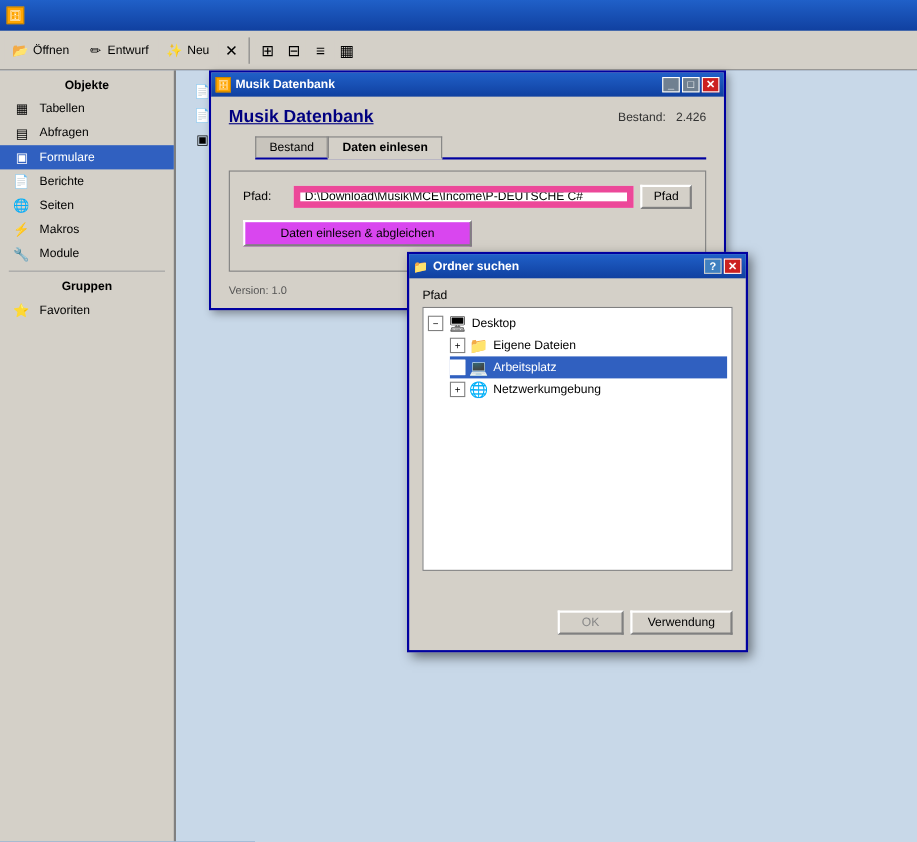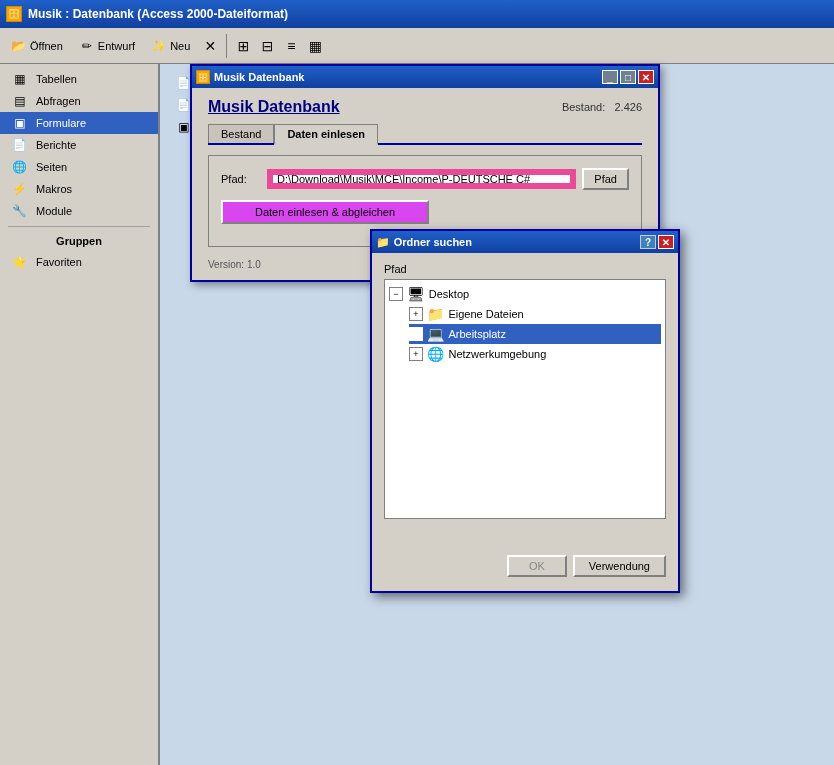--- a/index.html
+++ b/index.html
@@ -181,20 +181,21 @@
     .inner-header-title {
       font-size: 16px; font-weight: bold;
       color: #000080;
       text-decoration: underline;
     }
     .inner-header-info { font-size: 11px; color: #333; }
     .tabs-row {
       display: flex; gap: 0;
       border-bottom: 2px solid #0000a0;
       margin-bottom: 10px;
+      margin-left: 24px;
     }
     .tab {
       padding: 3px 12px;
       background: #c8c4bc;
       border: 1px solid #808080;
       border-bottom: none;
       cursor: pointer;
       font-size: 11px;
     }
     .tab.active {
@@ -320,21 +321,20 @@
     .folder-btn.disabled {
       color: #888;
       cursor: default;
     }
   </style>
 </head>
 <body>
 
 <div class="title-bar">
   <div class="title-bar-icon">🗄</div>
-  <span class="title-bar-text">Musik : Datenbank (Access 2000-Dateiformat)</span>
 </div>
 
 <div class="toolbar">
   <button class="toolbar-btn">
     <span class="toolbar-icon">📂</span>
     <span>Öffnen</span>
   </button>
   <button class="toolbar-btn">
     <span class="toolbar-icon">✏</span>
     <span>Entwurf</span>
@@ -347,20 +347,21 @@
   <div class="toolbar-sep"></div>
   <div class="toolbar-icon-btn">⊞</div>
   <div class="toolbar-icon-btn">⊟</div>
   <div class="toolbar-icon-btn">≡</div>
   <div class="toolbar-icon-btn">▦</div>
 </div>
 
 <div class="main-area">
 
   <div class="sidebar">
+    <div class="sidebar-section">Objekte</div>
     <div class="sidebar-item">
       <span class="sidebar-item-icon">▦</span>
       <span>Tabellen</span>
     </div>
     <div class="sidebar-item">
       <span class="sidebar-item-icon">▤</span>
       <span>Abfragen</span>
     </div>
     <div class="sidebar-item active">
       <span class="sidebar-item-icon">▣</span>

